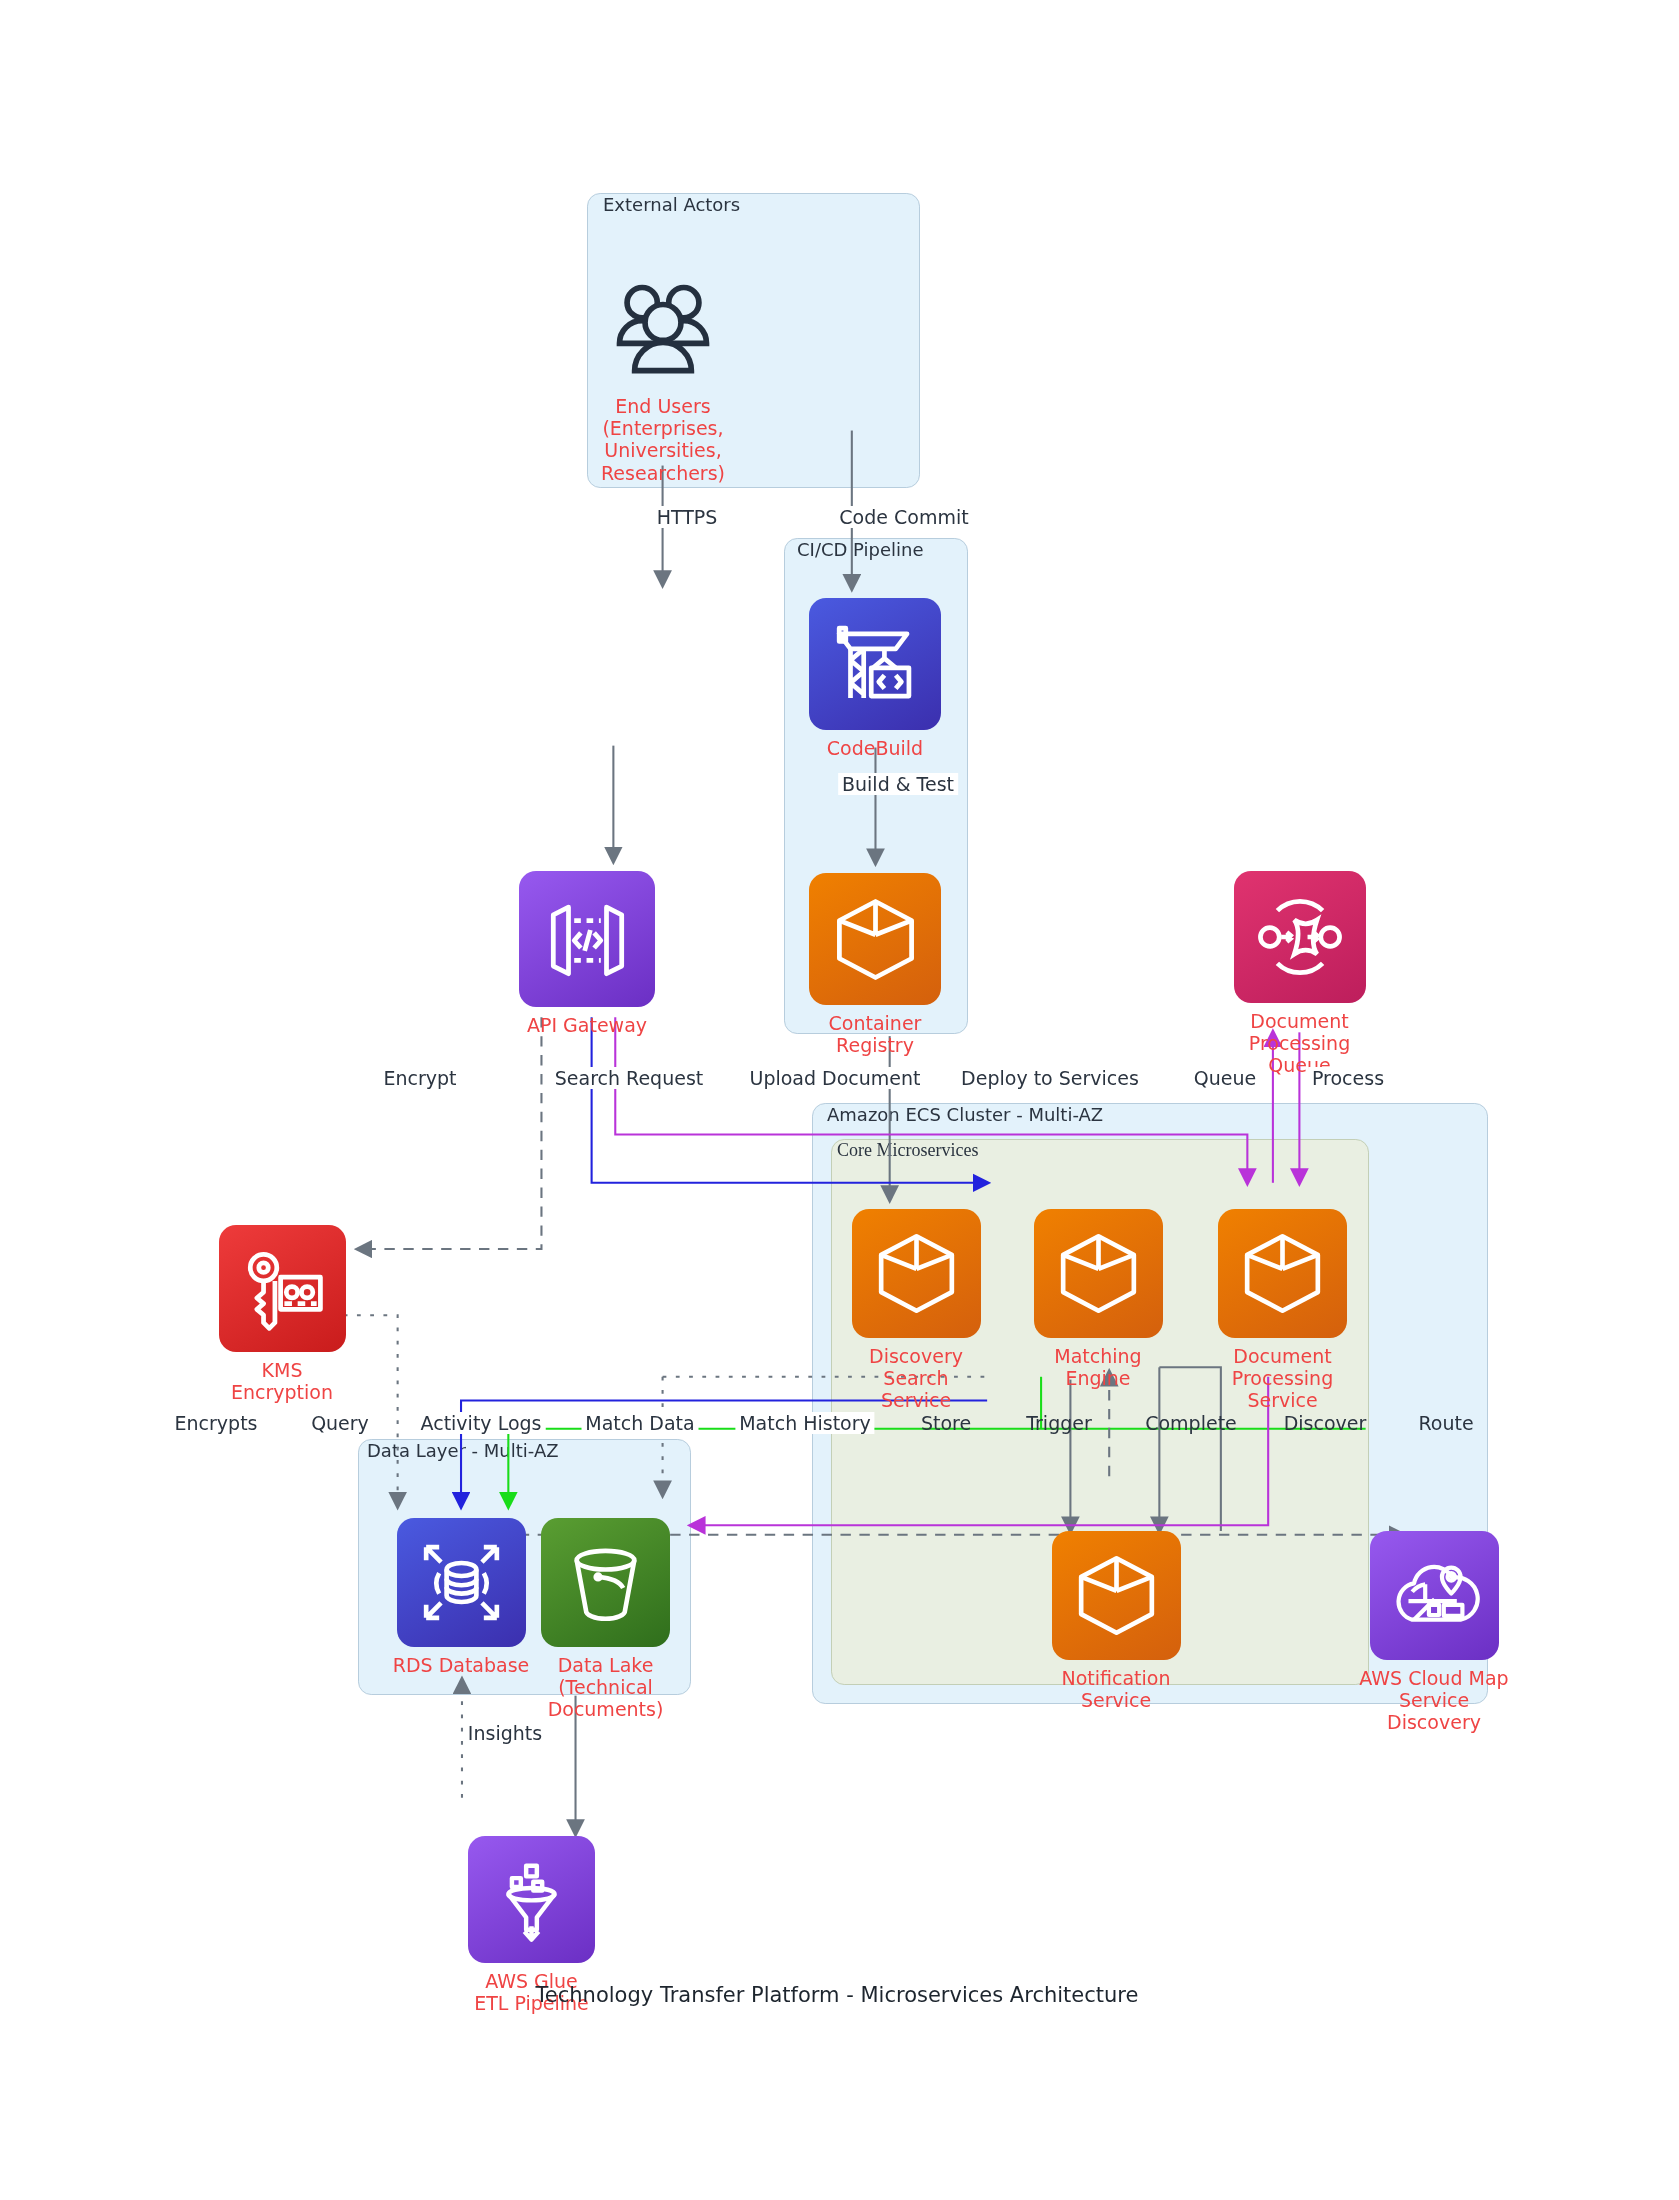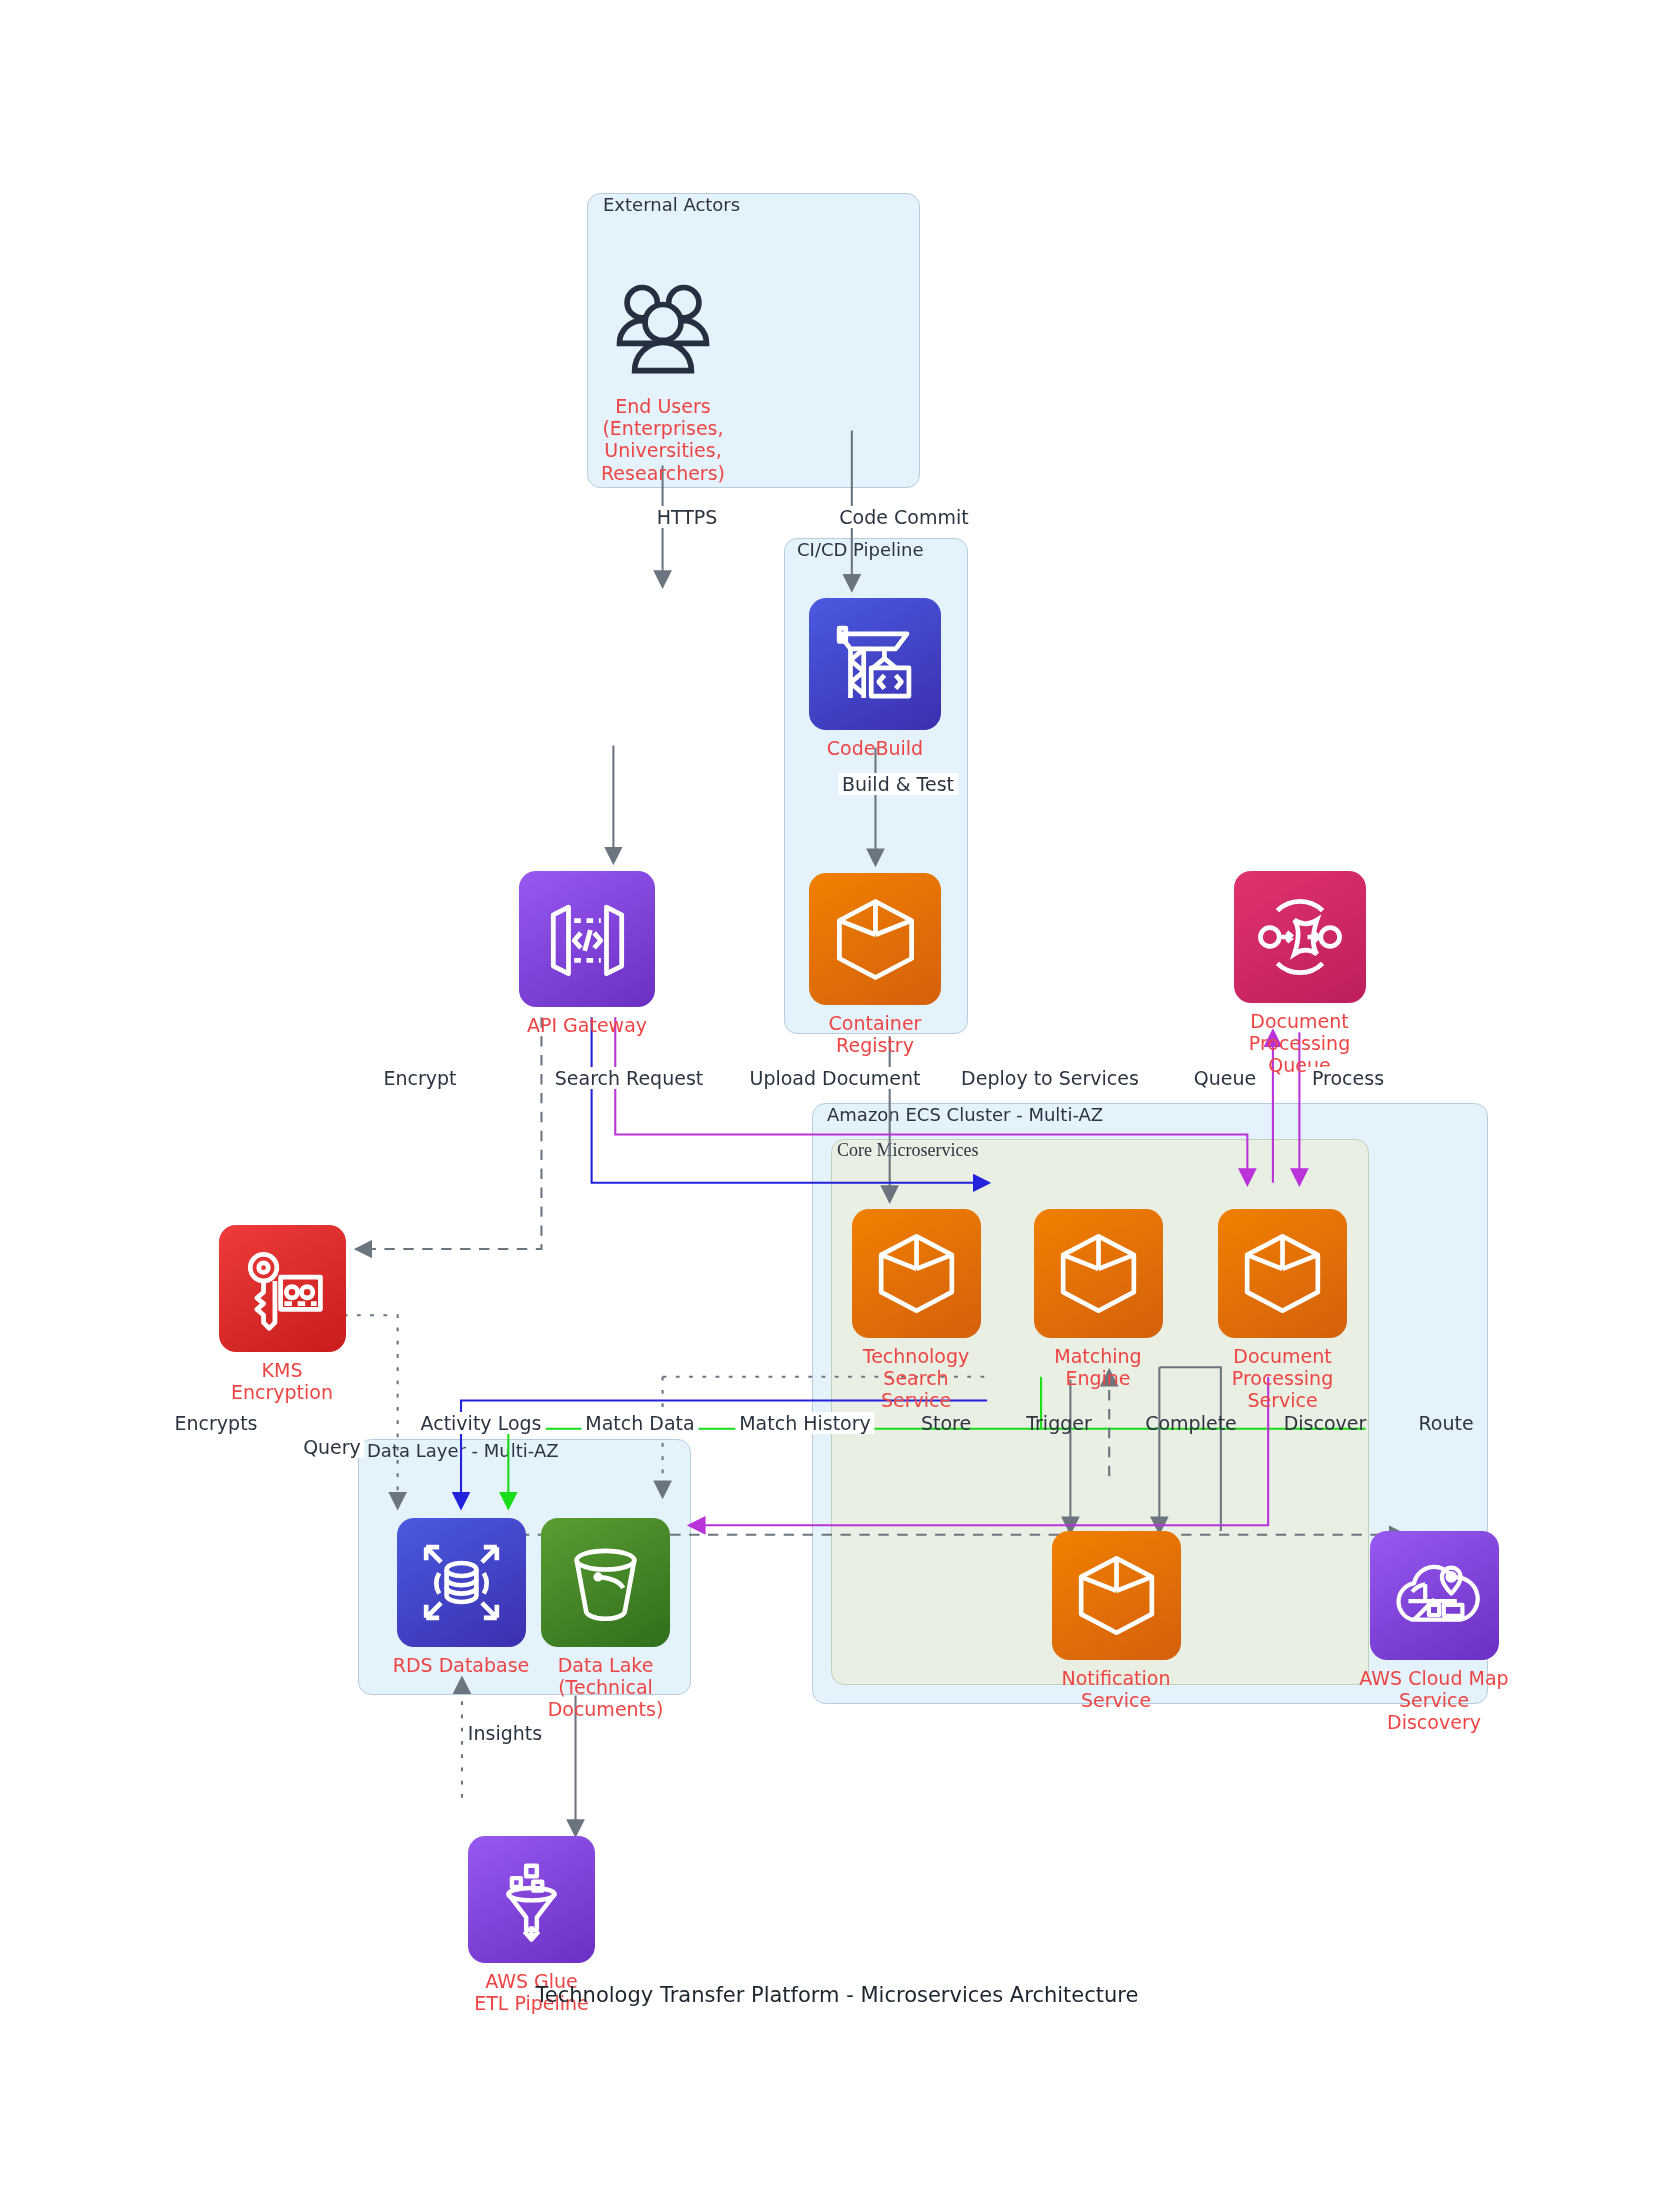--- a/index.html
+++ b/index.html
@@ -210,21 +210,21 @@
 
   <div class="node" style="left:838px;top:1209px;width:156px;">
     <div class="ico orange" style="width:129px;height:129px;">
       <svg width="93" height="93" viewBox="0 0 100 100">
           <g fill="none" stroke="#fff" stroke-width="5" stroke-linejoin="round">
         <path d="M50 10 L88 30 V70 L50 90 L12 70 V30 Z"></path>
             <path d="M50 10 V45 M50 45 L88 30 M50 45 L12 30"></path>
       </g>
         </svg>
     </div>
-    <div class="lbl">Technology Search
+    <div class="lbl">Discovery Search
 Service</div>
   </div>
 
   <div class="node" style="left:1020px;top:1209px;width:156px;">
     <div class="ico orange" style="width:129px;height:129px;">
       <svg width="93" height="93" viewBox="0 0 100 100">
           <g fill="none" stroke="#fff" stroke-width="5" stroke-linejoin="round">
         <path d="M50 10 L88 30 V70 L50 90 L12 70 V30 Z"></path>
             <path d="M50 10 V45 M50 45 L88 30 M50 45 L12 30"></path>
       </g>
@@ -327,21 +327,21 @@
   <div class="elabel" style="left:898px;top:773px;">Build &amp; Test</div>
 
   <div class="elabel" style="left:420px;top:1067px;">Encrypt</div>
   <div class="elabel" style="left:629px;top:1067px;">Search Request</div>
   <div class="elabel" style="left:835px;top:1067px;">Upload Document</div>
   <div class="elabel" style="left:1050px;top:1067px;">Deploy to Services</div>
   <div class="elabel" style="left:1225px;top:1067px;">Queue</div>
   <div class="elabel" style="left:1348px;top:1067px;">Process</div>
 
   <div class="elabel" style="left:216px;top:1412px;">Encrypts</div>
-  <div class="elabel" style="left:332px;top:1412px;margin-top:24px;">Query</div>
+  <div class="elabel" style="left:340px;top:1412px;">Query</div>
   <div class="elabel" style="left:481px;top:1412px;">Activity Logs</div>
   <div class="elabel" style="left:640px;top:1412px;">Match Data</div>
   <div class="elabel" style="left:805px;top:1412px;">Match History</div>
   <div class="elabel nobg" style="left:946px;top:1412px;">Store</div>
   <div class="elabel nobg" style="left:1059px;top:1412px;">Trigger</div>
   <div class="elabel nobg" style="left:1191px;top:1412px;">Complete</div>
   <div class="elabel nobg" style="left:1325px;top:1412px;">Discover</div>
   <div class="elabel nobg" style="left:1446px;top:1412px;">Route</div>
 
   <div class="elabel" style="left:505px;top:1722px;">Insights</div>

